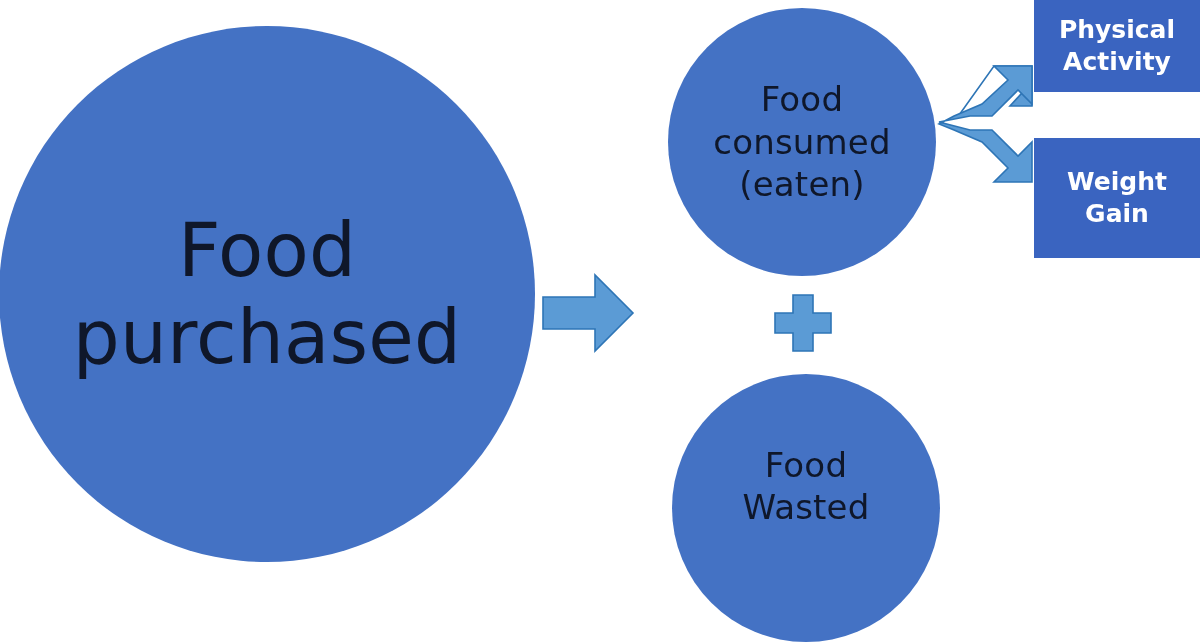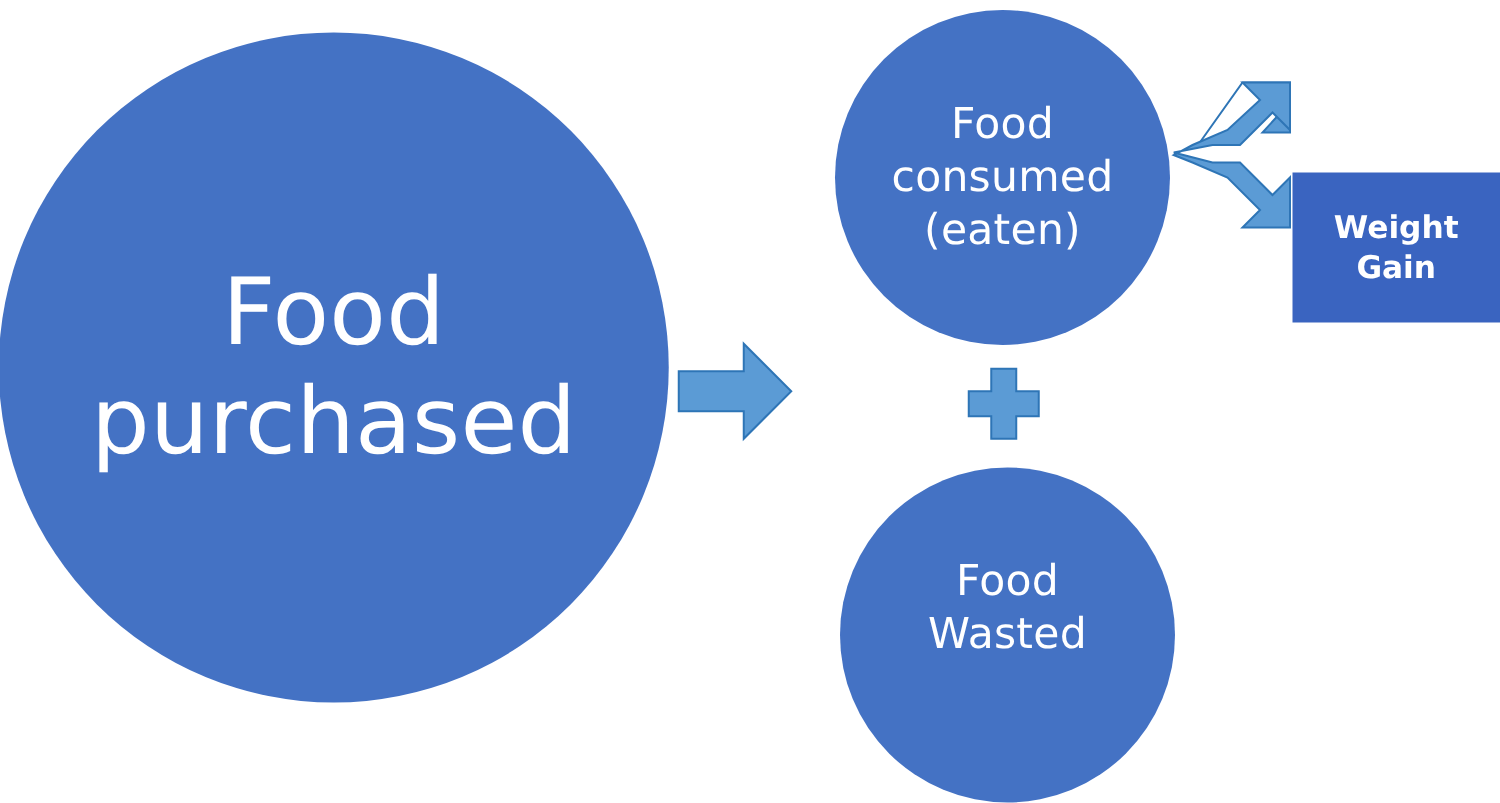--- a/index.html
+++ b/index.html
@@ -18,21 +18,21 @@
     width: 1200px;
     height: 642px;
     background: #ffffff;
   }
 
   
   .node-circle {
     position: absolute;
     border-radius: 50%;
     background: #4472C4;
-    color: #ffffff;
+    color: #0f172a;
     display: flex;
     align-items: center;
     justify-content: center;
     text-align: center;
     box-sizing: border-box;
   }
   .node-circle .label {
     white-space: pre-line;
     line-height: 1.12;
     font-weight: 400;
@@ -163,19 +163,23 @@
   </div>
 
   <svg class="shape-svg" id="arrow-split" viewBox="0 0 100 132">
     <polygon class="shape-fill" points="96,8 96,48 74,48 96,24 96,8 58,8 21,60 58,8
                      58,8 58,8"></polygon>
     <polygon class="shape-fill" points="58,8 96,8 96,46 82,32 56,58 34,58 3,64
                      34,72 56,72 82,98 96,84 96,124 58,124
                      72,110 46,84 18,72 3,66 18,58 46,46 72,22"></polygon>
   </svg>
 
+  <div class="outcome-box" id="box-physical-activity">
+    <span class="label">Physical
+Activity</span>
+  </div>
 
   <div class="outcome-box" id="box-weight-gain">
     <span class="label">Weight
 Gain</span>
   </div>
 
 </div>
 
 </body></html>

